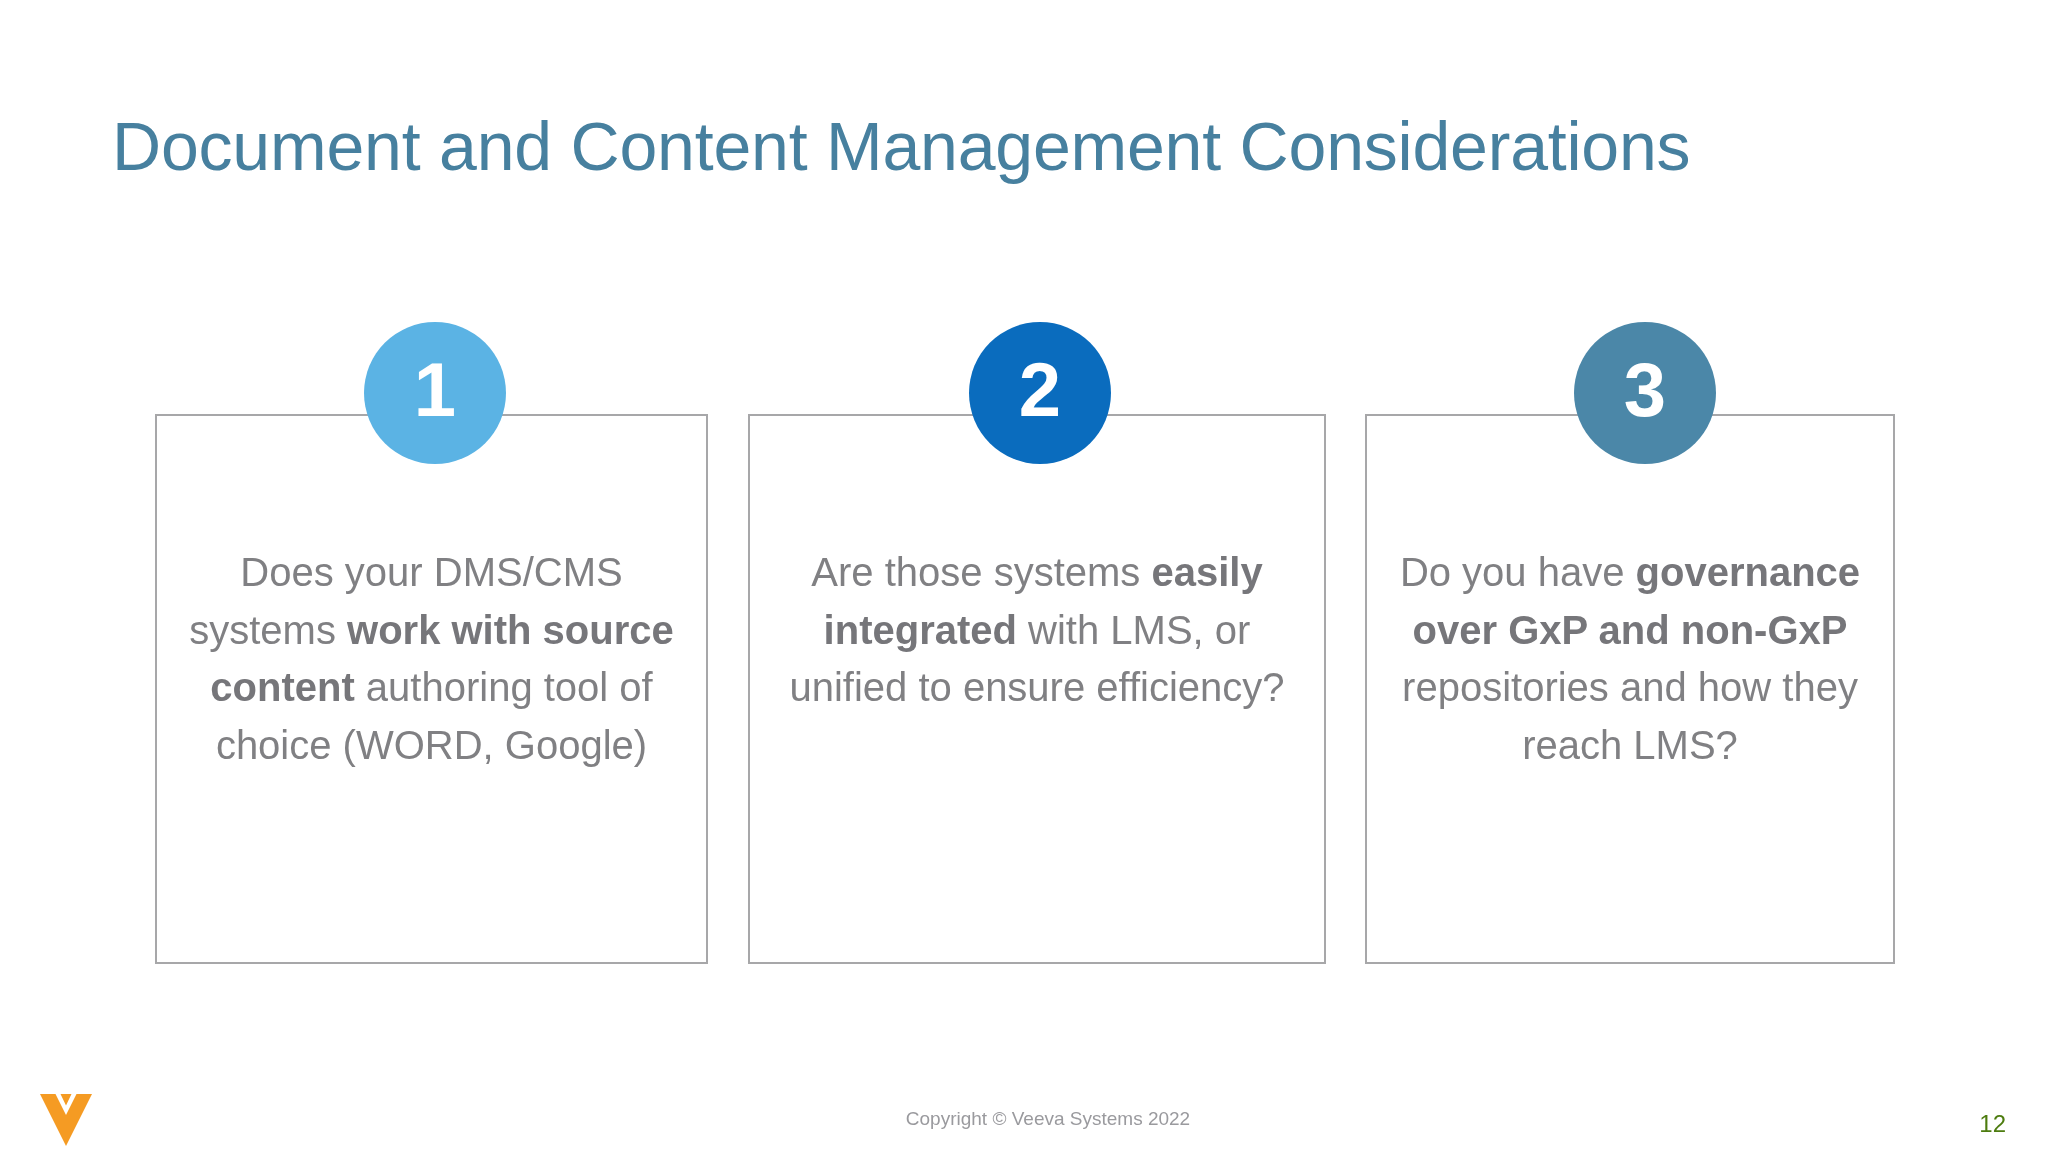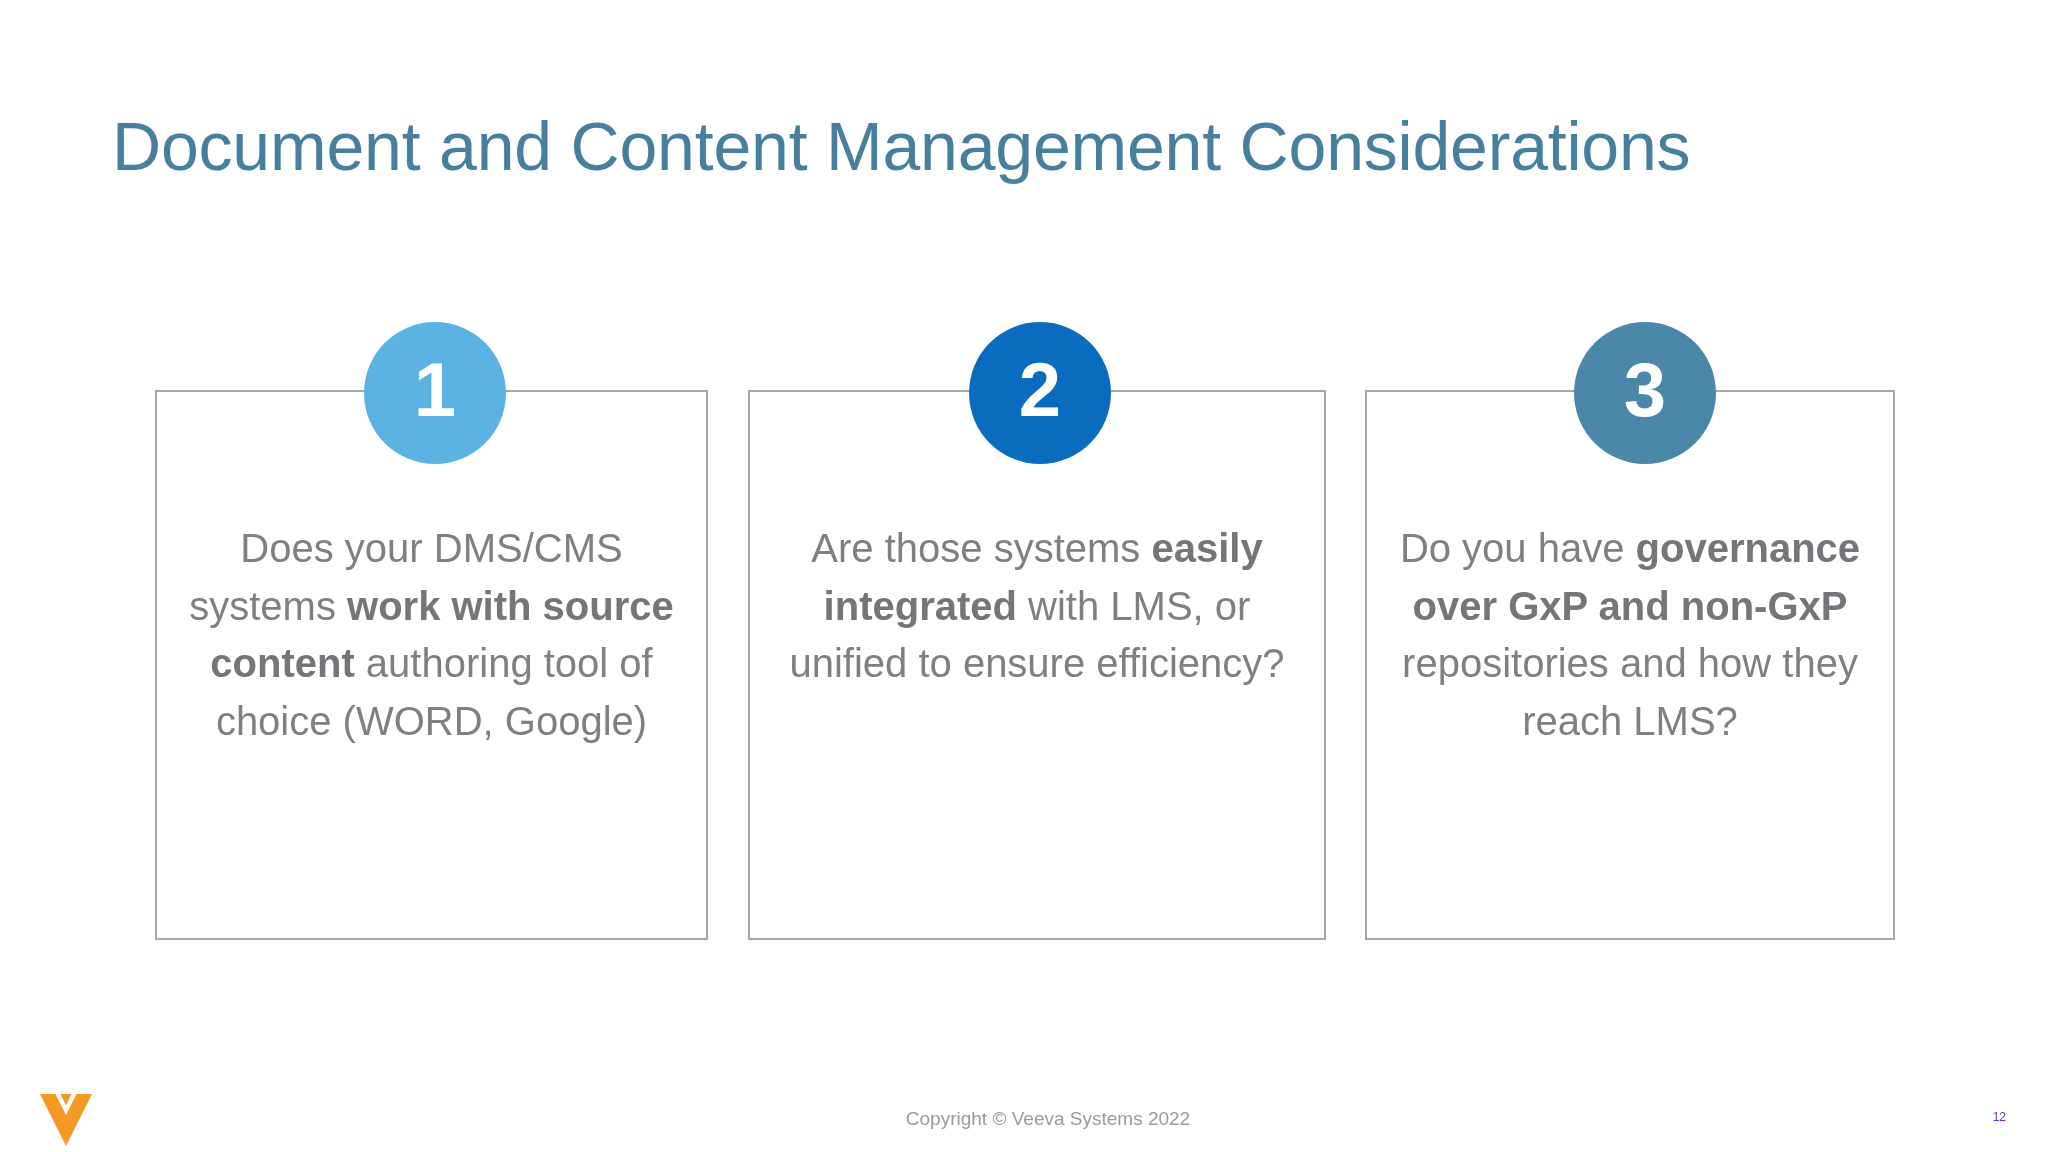--- a/index.html
+++ b/index.html
@@ -40,21 +40,21 @@
   .cards {
     position: absolute;
     left: 0;
     top: 0;
     width: 2048px;
     height: 1152px;
   }
 
   .card {
     position: absolute;
-    top: 390px;
+    top: 414px;
     height: 550px;
     border: 2px solid #A7A7A9;
     background: transparent;
     box-sizing: border-box;
     padding-left: 16px;
   }
   .card-1 { left: 155px;  width: 553px; }
   .card-2 { left: 748px;  width: 578px; }
   .card-3 { left: 1365px; width: 530px; }
 
@@ -106,22 +106,22 @@
     text-align: center;
     font-size: 19px;
     color: #9A9A9E;
     font-weight: 400;
     padding-left: 48px;
   }
   .page-number {
     position: absolute;
     right: 42px;
     top: 1110px;
-    font-size: 12px;
-    color: #6d28d9;
+    font-size: 24px;
+    color: #4d7c0f;
     font-weight: 400;
   }
 
   .veeva-logo {
     position: absolute;
     left: 38px;
     top: 1090px;
     width: 56px;
     height: 58px;
   }

